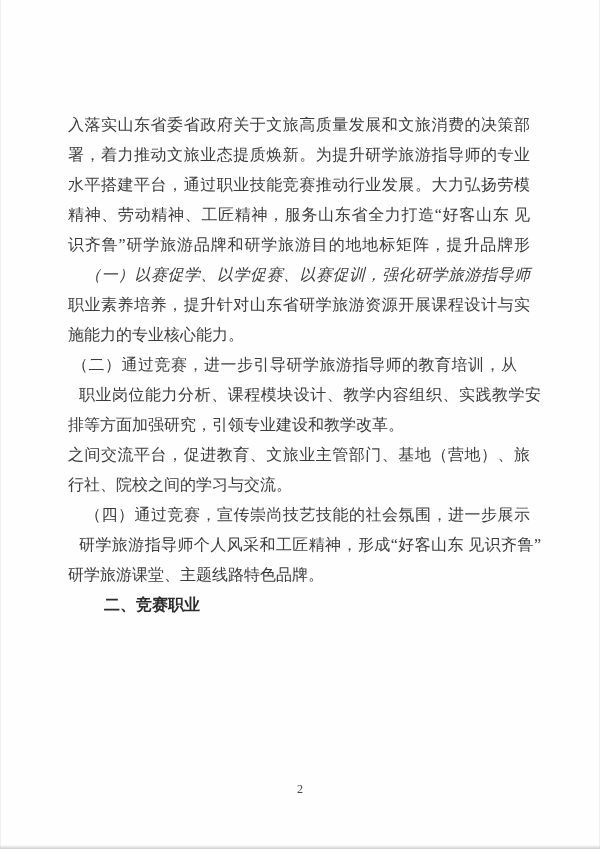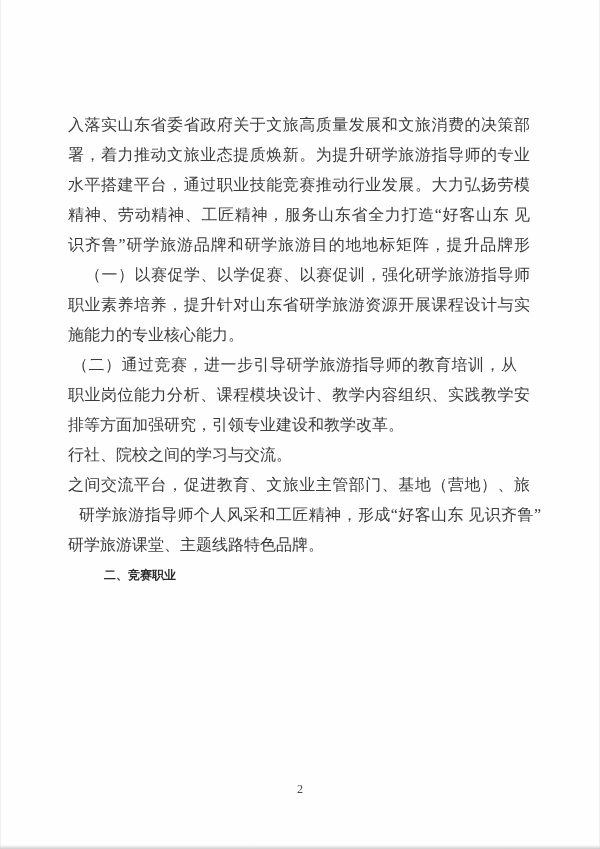--- a/index.html
+++ b/index.html
@@ -33,21 +33,21 @@
     white-space: nowrap;
     overflow: visible;
   }
   .line.short {
     text-align: center;
     text-align-last: left;
   }
   .line.bold {
     font-family: "Liberation Sans", sans-serif;
     font-weight: 700;
-    font-size: 12px;
+    font-size: 16px;
     color: #2b2b2b;
     text-align: left;
     text-align-last: left;
   }
   .pagenum {
     position: absolute;
     top: 782px;
     left: 0;
     width: 100%;
     text-align: center;
@@ -79,28 +79,29 @@
 </head>
 <body>
 
 <div class="page">
   <div class="textblock" id="lines">
       <div class="line" style="margin-left: 0px; width: 462px;">入落实山东省委省政府关于文旅高质量发展和文旅消费的决策部</div>
       <div class="line" style="margin-left: 0px; width: 462px;">署，着力推动文旅业态提质焕新。为提升研学旅游指导师的专业</div>
       <div class="line" style="margin-left: 0px; width: 462px;">水平搭建平台，通过职业技能竞赛推动行业发展。大力弘扬劳模</div>
       <div class="line" style="margin-left: 0px; width: 462px;">精神、劳动精神、工匠精神，服务山东省全力打造“好客山东 见</div>
       <div class="line" style="margin-left: 0px; width: 462px;">识齐鲁”研学旅游品牌和研学旅游目的地地标矩阵，提升品牌形</div>
-      <div class="line" style="margin-left: 17px; width: 445px;">（一）以赛促学、以学促赛、以赛促训，强化研学旅游指导师</div>
+      <div class="line" style="margin-left: 17px; width: 445px; font-style: italic;">（一）以赛促学、以学促赛、以赛促训，强化研学旅游指导师</div>
       <div class="line" style="margin-left: 0px; width: 462px;">职业素养培养，提升针对山东省研学旅游资源开展课程设计与实</div>
       <div class="line short" style="margin-left: 0px; width: 462px;">施能力的专业核心能力。</div>
       <div class="line" style="margin-left: 4px; width: 445px;">（二）通过竞赛，进一步引导研学旅游指导师的教育培训，从</div>
-      <div class="line" style="margin-left: 0px; width: 462px;">职业岗位能力分析、课程模块设计、教学内容组织、实践教学安</div>
+      <div class="line" style="margin-left: 11px; width: 462px;">职业岗位能力分析、课程模块设计、教学内容组织、实践教学安</div>
       <div class="line short" style="margin-left: 0px; width: 462px;">排等方面加强研究，引领专业建设和教学改革。</div>
+      <div class="line" style="margin-left: 0px; width: 462px;">之间交流平台，促进教育、文旅业主管部门、基地（营地）、旅</div>
       <div class="line short" style="margin-left: 0px; width: 462px;">行社、院校之间的学习与交流。</div>
-      <div class="line" style="margin-left: 0px; width: 462px;">之间交流平台，促进教育、文旅业主管部门、基地（营地）、旅</div>
+      <div class="line" style="margin-left: 17px; width: 445px;">（四）通过竞赛，宣传崇尚技艺技能的社会氛围，进一步展示</div>
       <div class="line" style="margin-left: 11px; width: 462px;">研学旅游指导师个人风采和工匠精神，形成“好客山东 见识齐鲁”</div>
       <div class="line short" style="margin-left: 0px; width: 462px;">研学旅游课堂、主题线路特色品牌。</div>
       <div class="line short bold" style="margin-left: 36px; width: 426px;">二、竞赛职业</div>
     </div>
   <div class="pagenum">2</div>
   <div class="side-edge-left"></div>
   <div class="side-edge-right"></div>
   <div class="bottom-edge"></div>
 </div>
 

